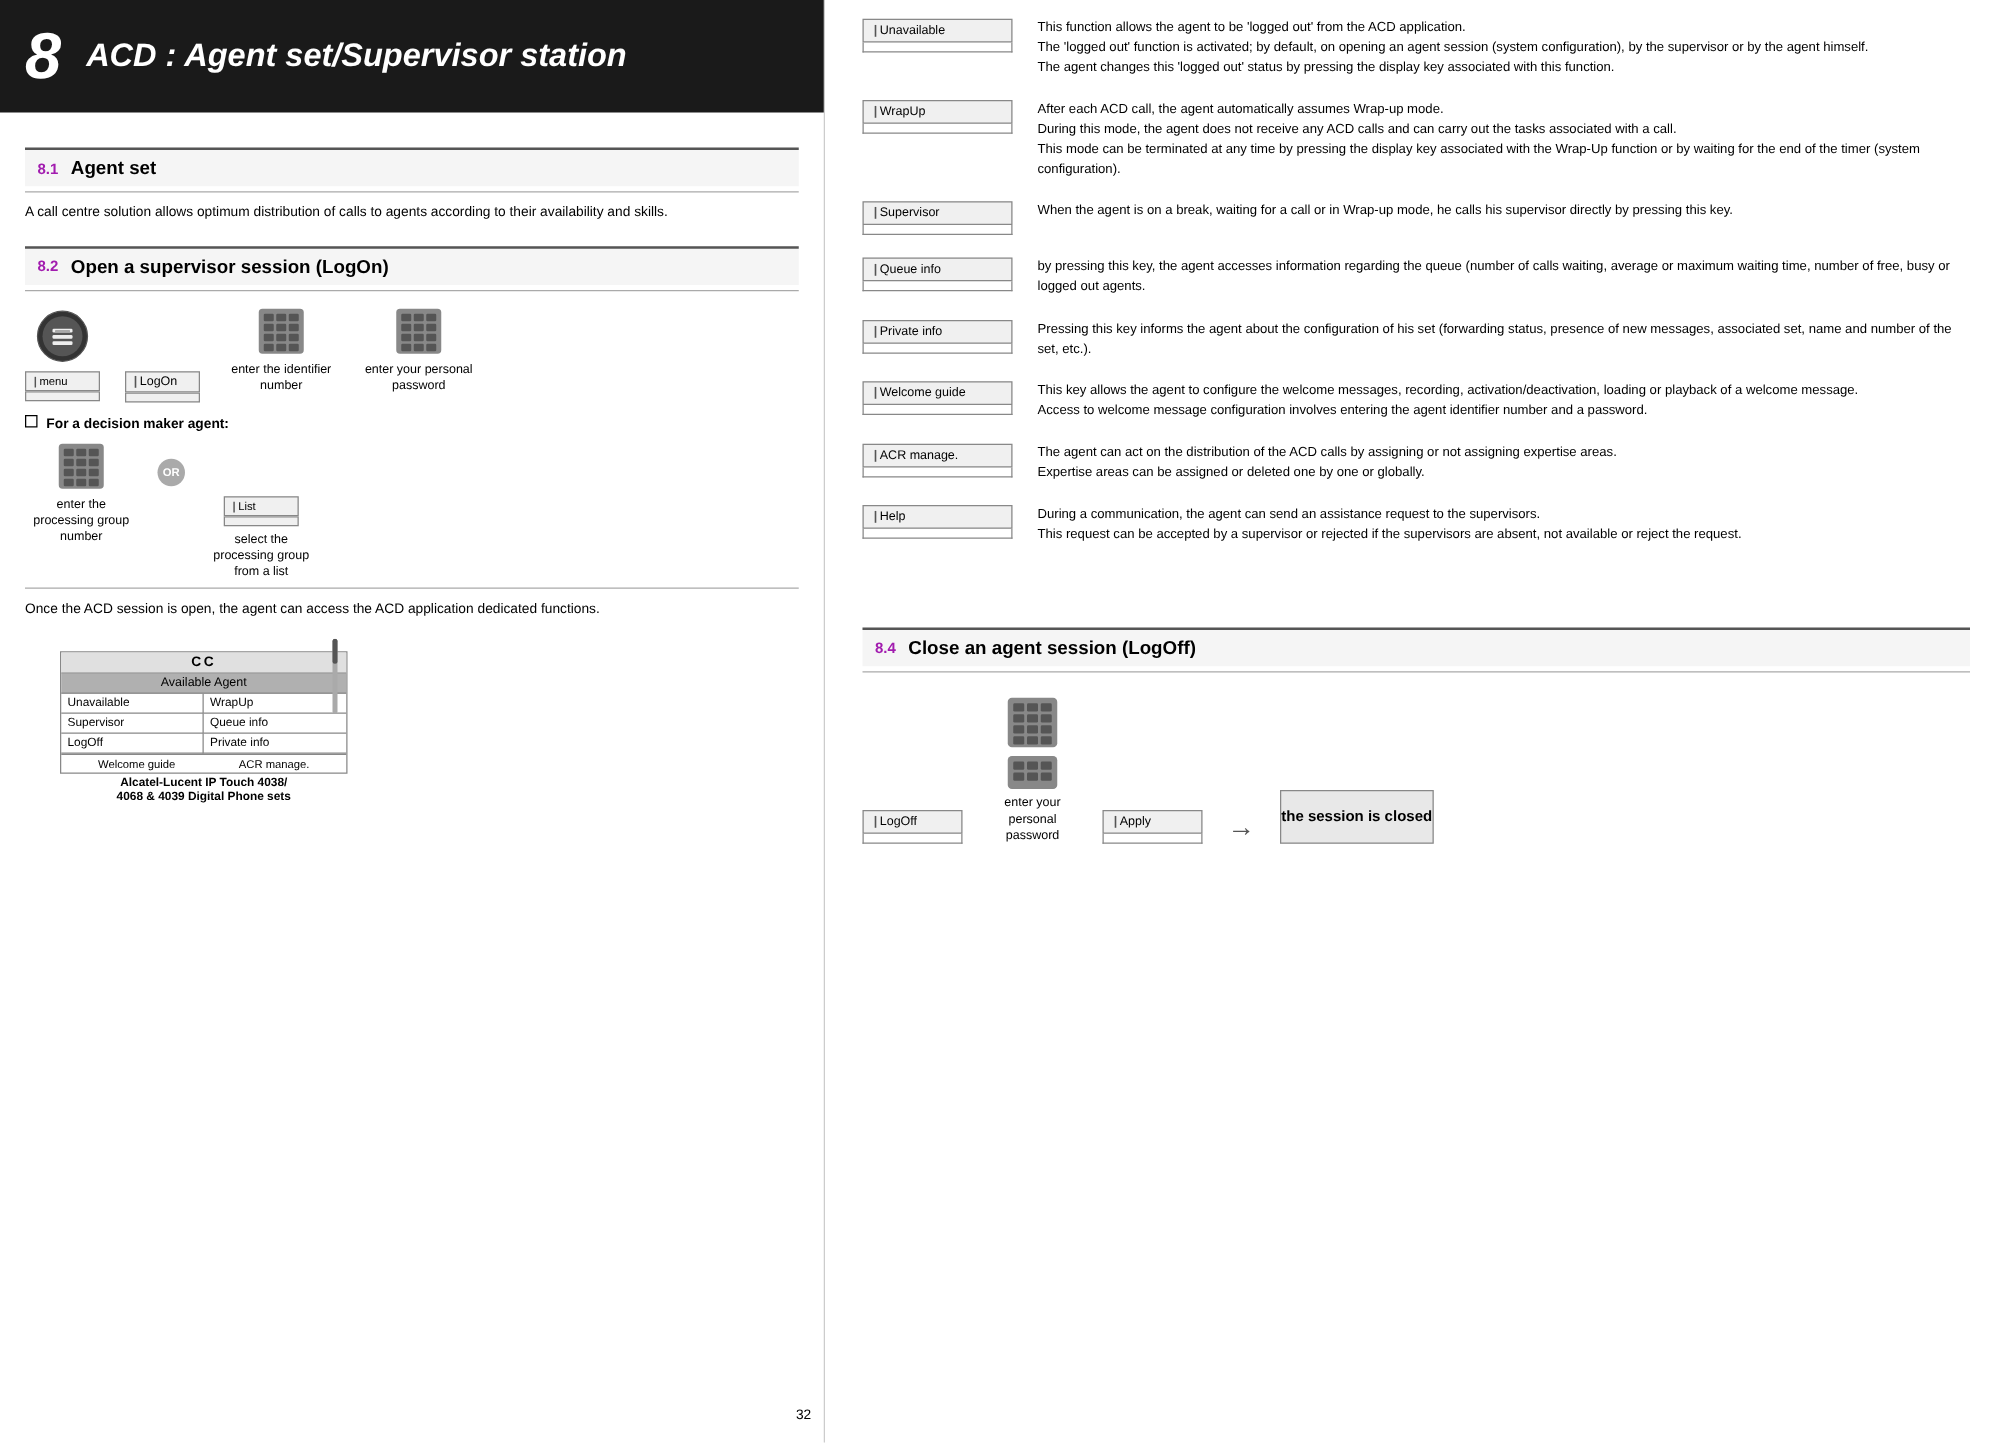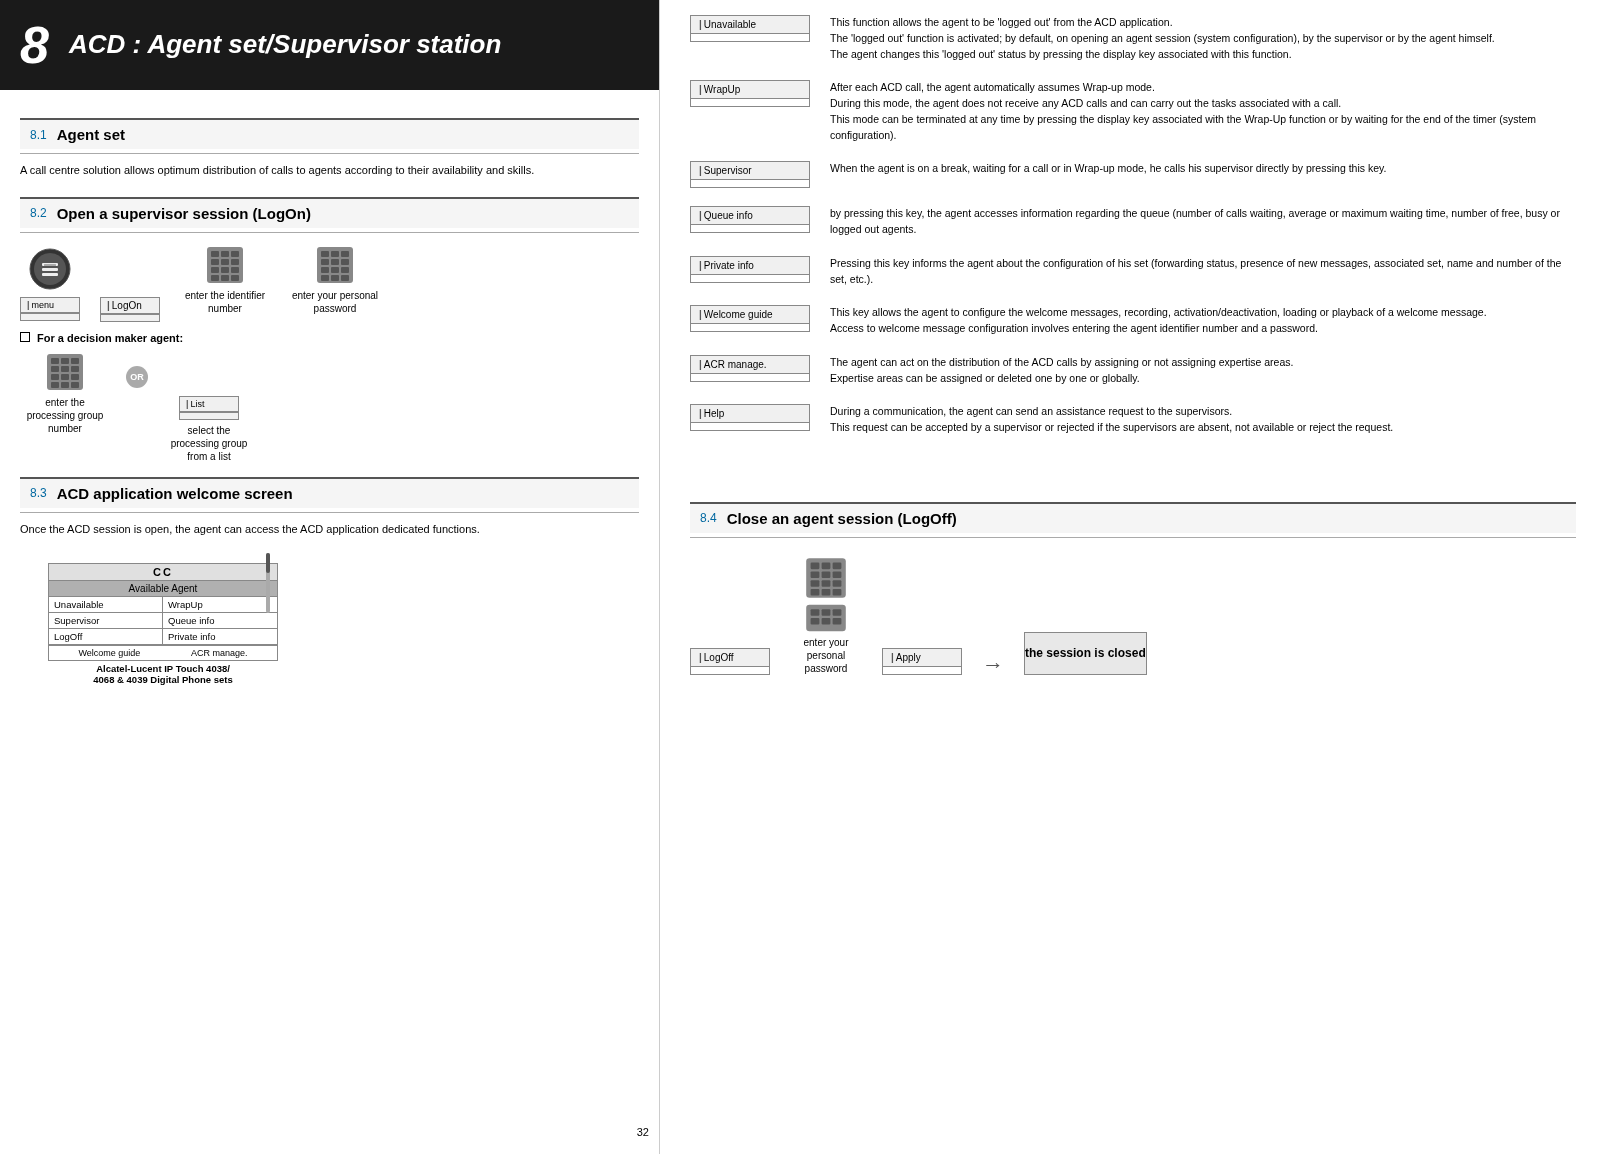--- a/index.html
+++ b/index.html
@@ -54,24 +54,24 @@
     
     .section-header {
       display: flex;
       align-items: center;
       border-top: 2px solid #555;
       padding: 6px 10px;
       background: #f5f5f5;
       margin-top: 18px;
     }
     .section-number {
-      font-weight: normal;
+      font-weight: bold;
       font-size: 12px;
       margin-right: 10px;
-      color: #0369a1;
+      color: #a21caf;
     }
     .section-title {
       font-size: 15px;
       font-weight: bold;
     }
 
     .left-content {
       padding: 10px 20px;
     }
 
@@ -450,24 +450,20 @@
         <div class="step-item">
           <div style="height:40px;"></div>
           <div class="key-group">
             <div class="key-display" style="font-size:9px; padding:2px 6px;">List</div>
             <div class="key-display-bottom"></div>
           </div>
           <div class="step-label">select the processing group from a list</div>
         </div>
       </div>
 
-      <div class="section-header" style="margin-top:14px;">
-        <span class="section-number">8.3</span>
-        <span class="section-title">ACD application welcome screen</span>
-      </div>
       <hr class="section-divider">
 
       <p class="intro-text">Once the ACD session is open, the agent can access the ACD application dedicated functions.</p>
 
       <div style="display:flex; align-items:flex-start; gap:10px; margin: 8px 28px;">
         <div style="display:flex; flex-direction:column; align-items:center;">
           <div class="screen-diagram">
             <div class="screen-cc-bar">CC</div>
             <div class="screen-available">Available Agent</div>
             <div class="screen-grid">

